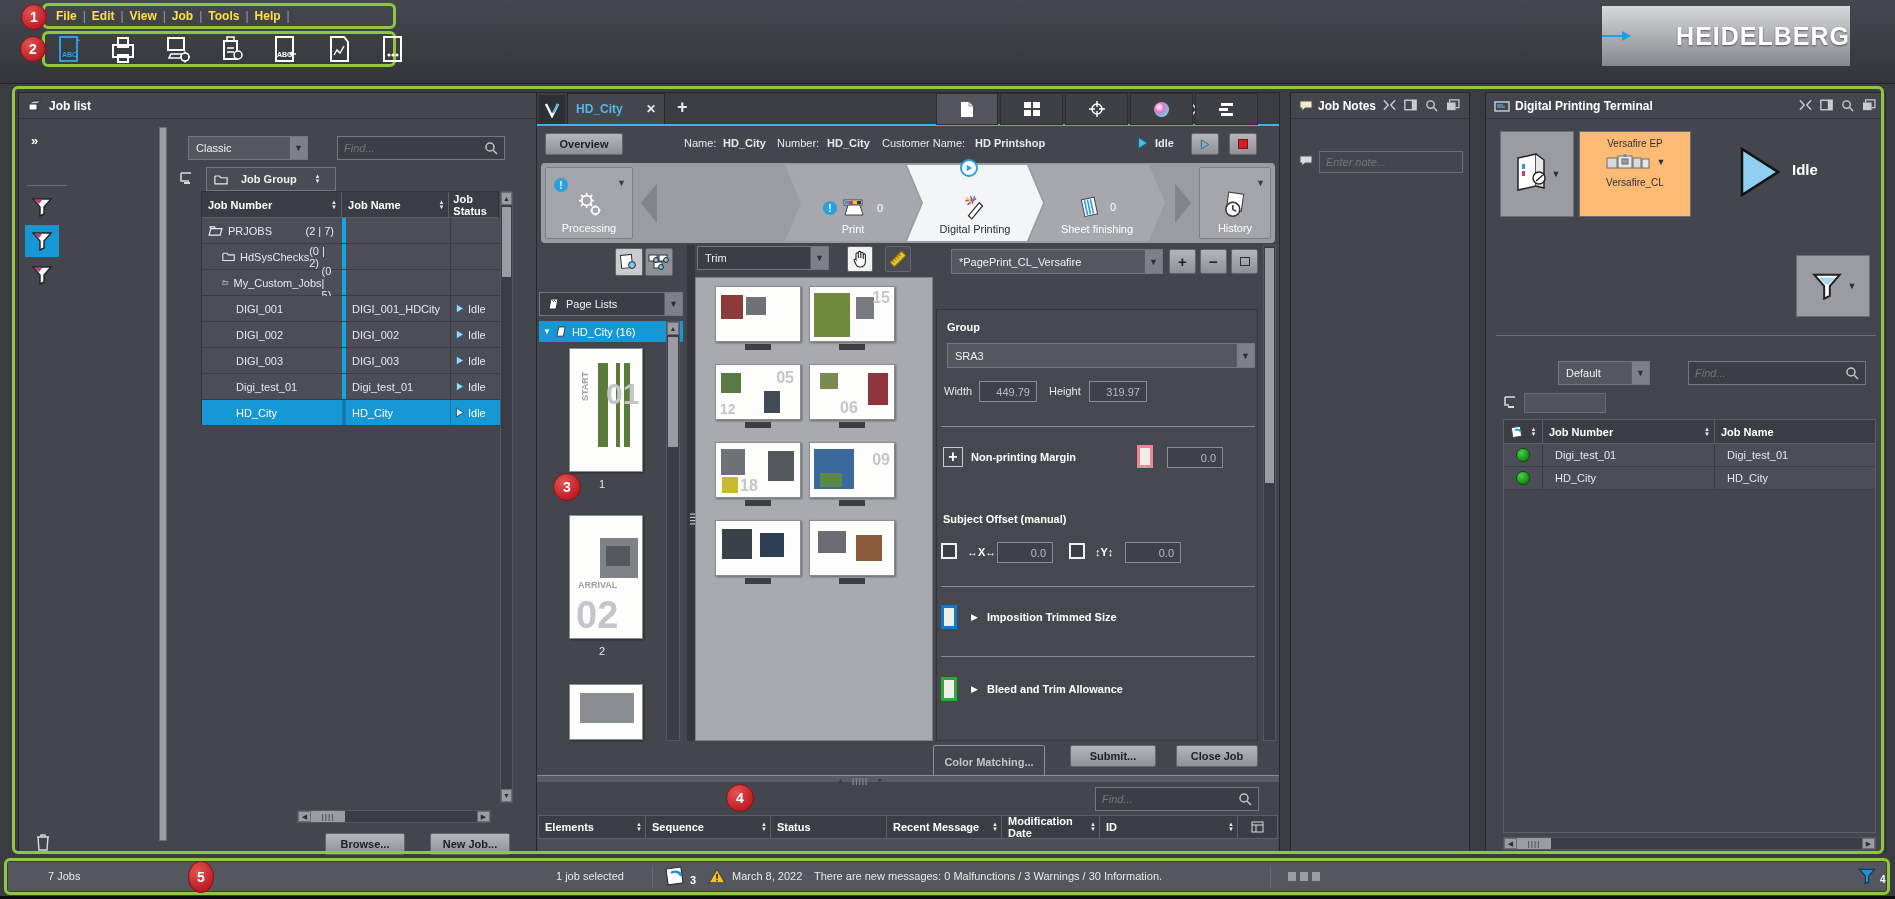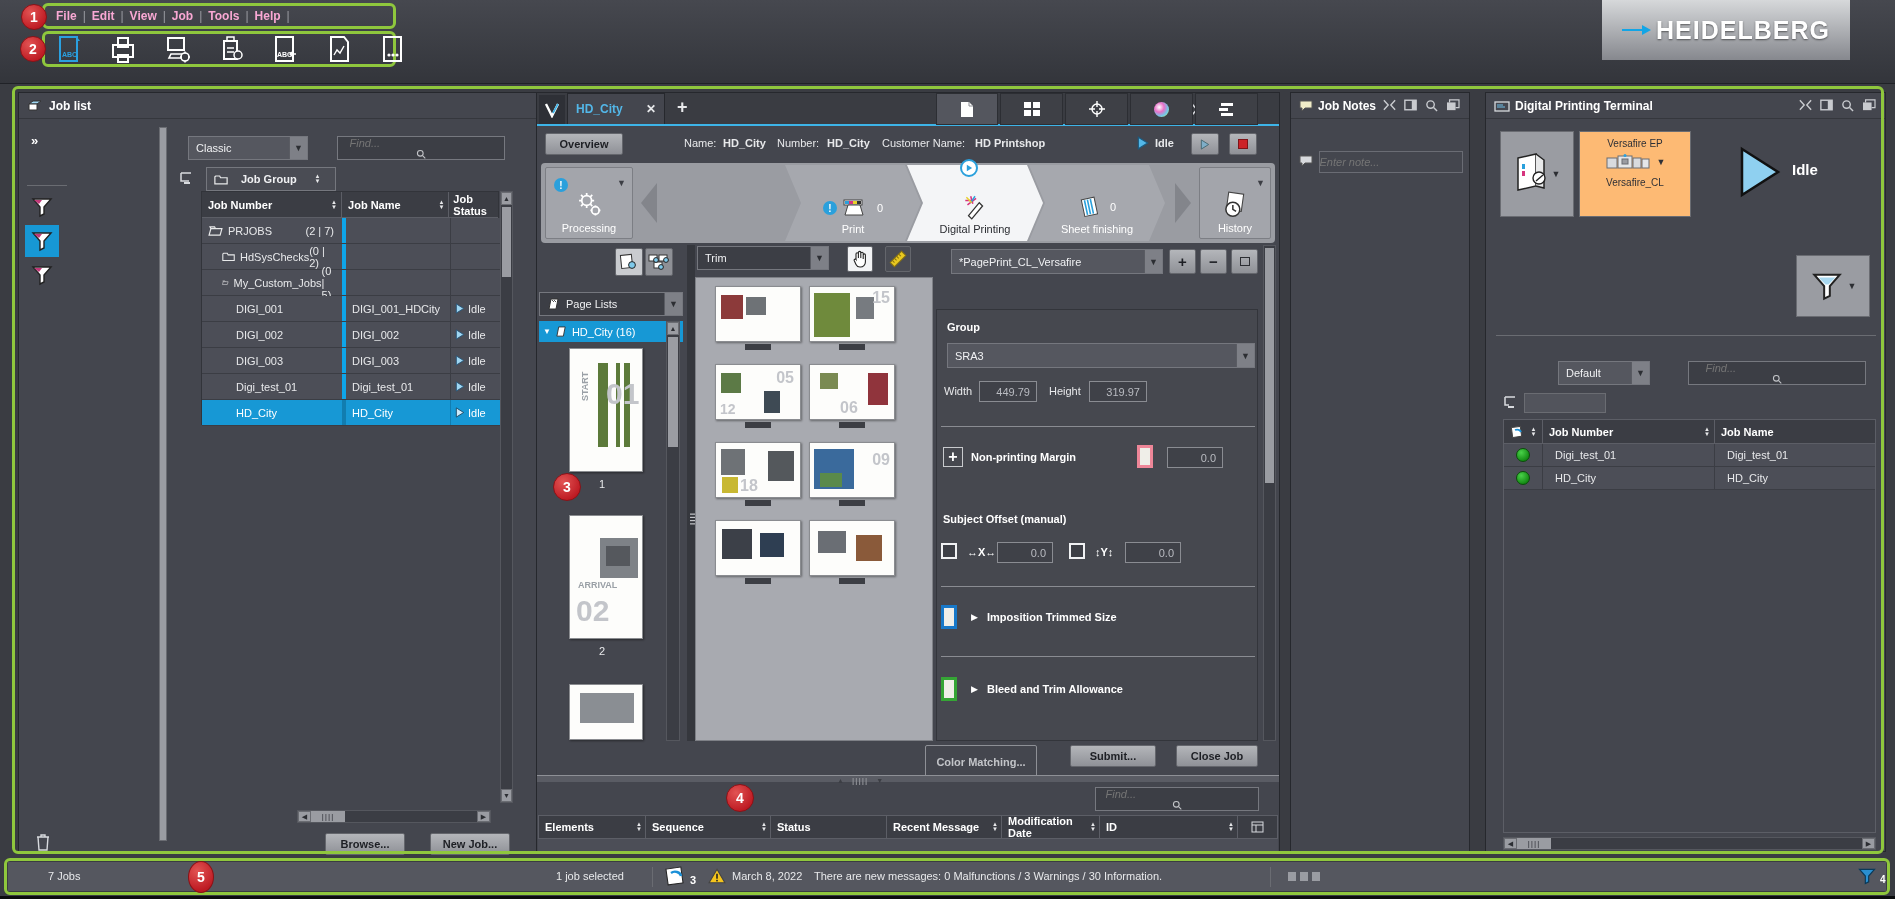--- a/index.html
+++ b/index.html
@@ -9,44 +9,44 @@
   .abs { position:absolute; }
   .flex { display:flex; align-items:center; }
 
   
   #topbar { left:0; top:0; width:1895px; height:84px;
     background:linear-gradient(#46484f,#33353b); border-bottom:1px solid #202227; }
   .anno-box { border:3px solid #8fc73d; border-radius:6px; }
   .rbadge { background:radial-gradient(circle at 35% 30%, #e25353, #bd1a22 75%);
     border:1px solid #8c1116; border-radius:50%; color:#fff; font-weight:bold;
     font-size:14px; display:flex; align-items:center; justify-content:center; z-index:90; }
-  .menu-item { color:#f9a8d4; font-weight:bold; font-size:12px; padding:0 6px; }
+  .menu-item { color:#fde047; font-weight:bold; font-size:12px; padding:0 6px; }
   .menu-sep { color:#9a9ca2; font-size:12px; }
   .tool-ic { width:26px; height:30px; position:relative; }
 
-  #logo { left:1602px; top:0; width:248px; height:60px;
-    background:linear-gradient(#d6d8da,#86888e); display:flex; align-items:center; justify-content:center; }
+  #logo { left:1602px; top:6px; width:248px; height:60px;
+    background:linear-gradient(#d6d8da,#86888e); display:flex; align-items:center; justify-content:space-between; }
   #logo .txt { color:#fff; font-weight:bold; font-size:25px; letter-spacing:1px;
     text-shadow:0 1px 2px rgba(0,0,0,.5); }
 
   
   .panel { background:#44464e; border:1px solid #26282d; }
   .phead { position:absolute; left:0; top:0; right:0; height:26px; display:flex;
     align-items:center; padding:0 8px; color:#fff; font-weight:bold; font-size:12px;
     border-bottom:1px solid #35373d; }
   .hicons { margin-left:auto; display:flex; gap:6px; align-items:center; }
   .hic { width:15px; height:13px; position:relative; opacity:.9; }
 
   
   .dd { background:#55575f; border:1px solid #75777e; color:#f0f1f3; font-size:11px;
     display:flex; align-items:center; padding-left:7px; }
   .dd .arr { margin-left:auto; width:18px; align-self:stretch; background:#7e8087;
     border-left:1px solid #5a5c63; display:flex; align-items:center; justify-content:center;
     color:#2c2e33; font-size:9px; }
-  .find { background:#3c3e45; border:1px solid #76787f; display:flex; align-items:center; padding:0 6px;flex-direction:column; }
+  .find { background:#3c3e45; border:1px solid #76787f; display:flex; align-items:center; padding:0 6px; }
   .find input { flex:1; background:transparent; border:none; outline:none; color:#b9bbc1;
     font-style:italic; font-size:11px; font-family:"Liberation Sans",sans-serif; min-width:0; }
   .btn { background:linear-gradient(#b4b6ba,#8f9197); border:1px solid #64666c; border-radius:2px;
     color:#1d1f24; font-weight:bold; font-size:11px; display:flex; align-items:center; justify-content:center; }
   .btn-outline { background:transparent; border:1px solid #8e9096; border-radius:2px;
     color:#c3c5c9; font-weight:bold; font-size:11px; display:flex; align-items:center; justify-content:center; }
   .sort { display:inline-flex; flex-direction:column; line-height:5px; font-size:6px; color:#e7e8ea; margin-left:4px; }
   .thead { background:#3b3d44; color:#fff; font-weight:bold; font-size:11px; }
   .scrbtn { background:#9a9ca2; border:1px solid #6a6c72; color:#2c2e33; font-size:7px;
     display:flex; align-items:center; justify-content:center; }
@@ -561,21 +561,21 @@
       <div class="photo" style="left:54px; top:14px; width:6px; height:84px; background:#5c7a3a;"></div>
       <span class="ghost" style="left:36px; top:28px; font-size:30px;">01</span>
       <span class="ghost" style="left:10px; top:52px; font-size:9px; transform:rotate(-90deg); transform-origin:left top; color:#9aa0a6;">START</span>
     </div>
     <div class="abs statustext" style="left:62px; top:385px;">1</div>
     <div class="abs rbadge" style="left:16px; top:380px; width:28px; height:28px;">3</div>
 
     <div class="pgthumb" style="left:32px; top:422px; width:74px; height:124px;">
       <div class="photo" style="left:30px; top:22px; width:38px; height:40px; background:#7e8287;"></div>
       <div class="photo" style="left:36px; top:30px; width:24px; height:20px; background:#55585d;"></div>
-      <span class="ghost" style="left:6px; top:78px; font-size:30px;">02</span>
+      <span class="ghost" style="left:6px; top:78px; font-size:38px;">02</span>
       <span class="ghost" style="left:8px; top:64px; font-size:9px; color:#9aa0a6;">ARRIVAL</span>
     </div>
     <div class="abs statustext" style="left:62px; top:552px;">2</div>
     <div class="pgthumb" style="left:32px; top:591px; width:74px; height:56px;">
       <div class="photo" style="left:10px; top:8px; width:54px; height:30px; background:#8a8e93;"></div>
     </div>
 
     <div class="abs" style="left:129px; top:228px; width:14px; height:420px; background:#3b3d44; border:1px solid #55575e;">
       <div class="scrbtn" style="height:13px;">▲</div>
       <div style="margin:2px 1px; height:110px; background:#9a9ca2;"></div>
@@ -734,21 +734,21 @@
 
     <div class="idiv" style="left:404px; top:563px; width:314px;"></div>
     <div class="swatch" style="left:404px; top:584px; width:16px; height:24px; border:3px solid #35a535;"></div>
     <span class="abs exp-tri" style="left:434px; top:591px;">▶</span>
     <span class="ilabel" style="left:450px; top:590px;">Bleed and Trim Allowance</span>
 
     <div class="abs" style="left:726px; top:152px; width:13px; height:496px; background:#3b3d44; border:1px solid #55575e;">
       <div style="margin:2px 1px; height:235px; background:#9a9ca2;"></div>
     </div>
 
-    <div class="abs btn-outline" style="left:388px; top:652px; width:112px; height:33px;">Color Matching...</div>
+    <div class="abs btn-outline" style="left:396px; top:652px; width:112px; height:33px;">Color Matching...</div>
     <div class="abs btn" style="left:533px; top:652px; width:86px; height:22px;">Submit...</div>
     <div class="abs btn" style="left:639px; top:652px; width:82px; height:22px;">Close Job</div>
 
     <div class="abs" style="left:0; top:682px; width:742px; height:7px; background:#5a5c64; border-top:1px solid #8e9096;">
       <div class="abs flex" style="left:300px; top:0; gap:8px; color:#3c3e44; font-size:7px;">
           <span>▲</span>
           <span class="grip" style="color:#8e9096;">|||||</span>
           <span>▼</span>
         </div>
     </div>

